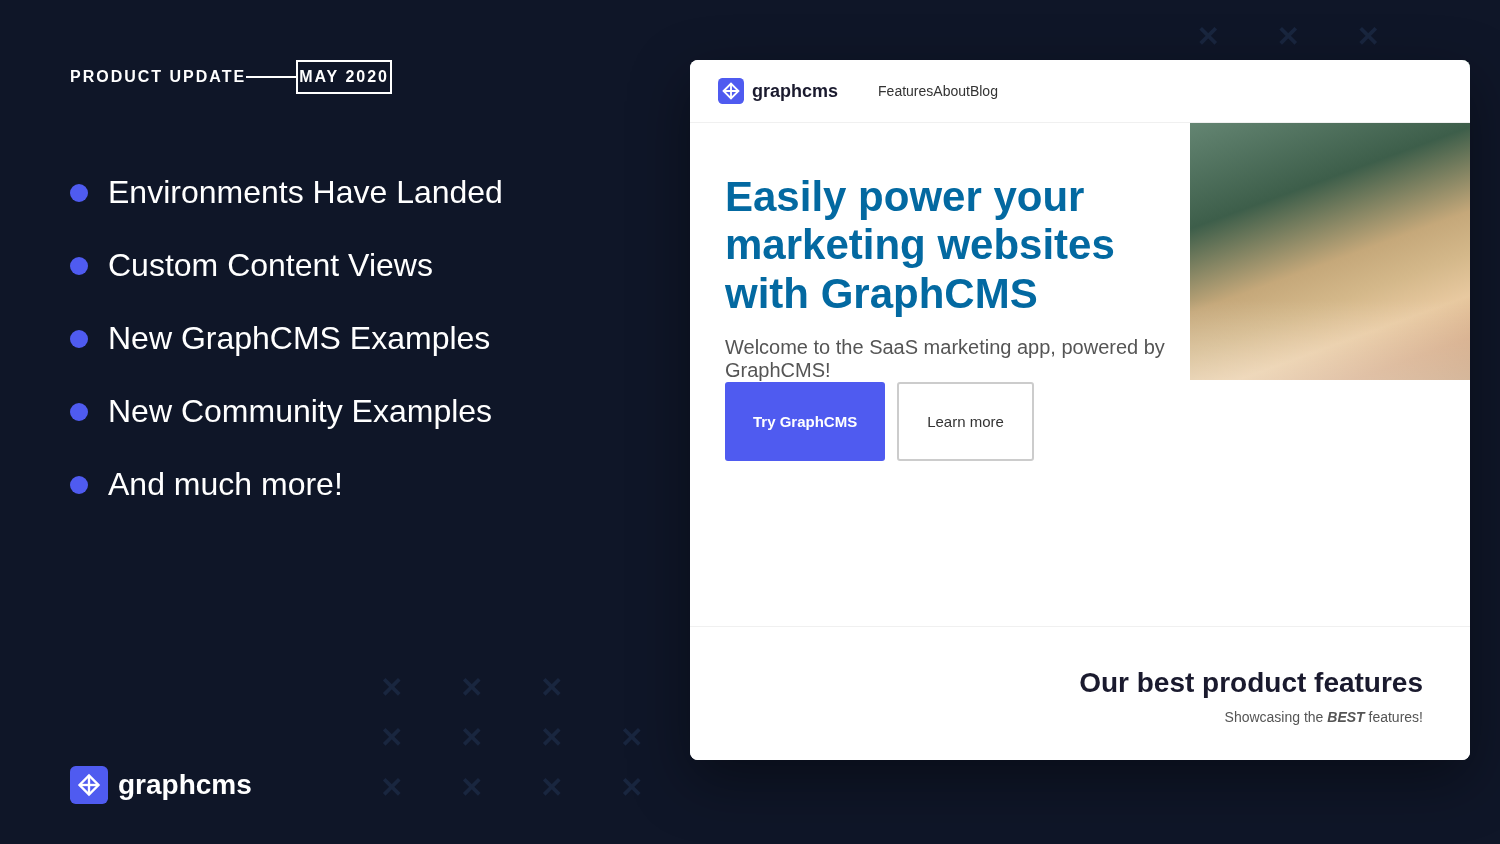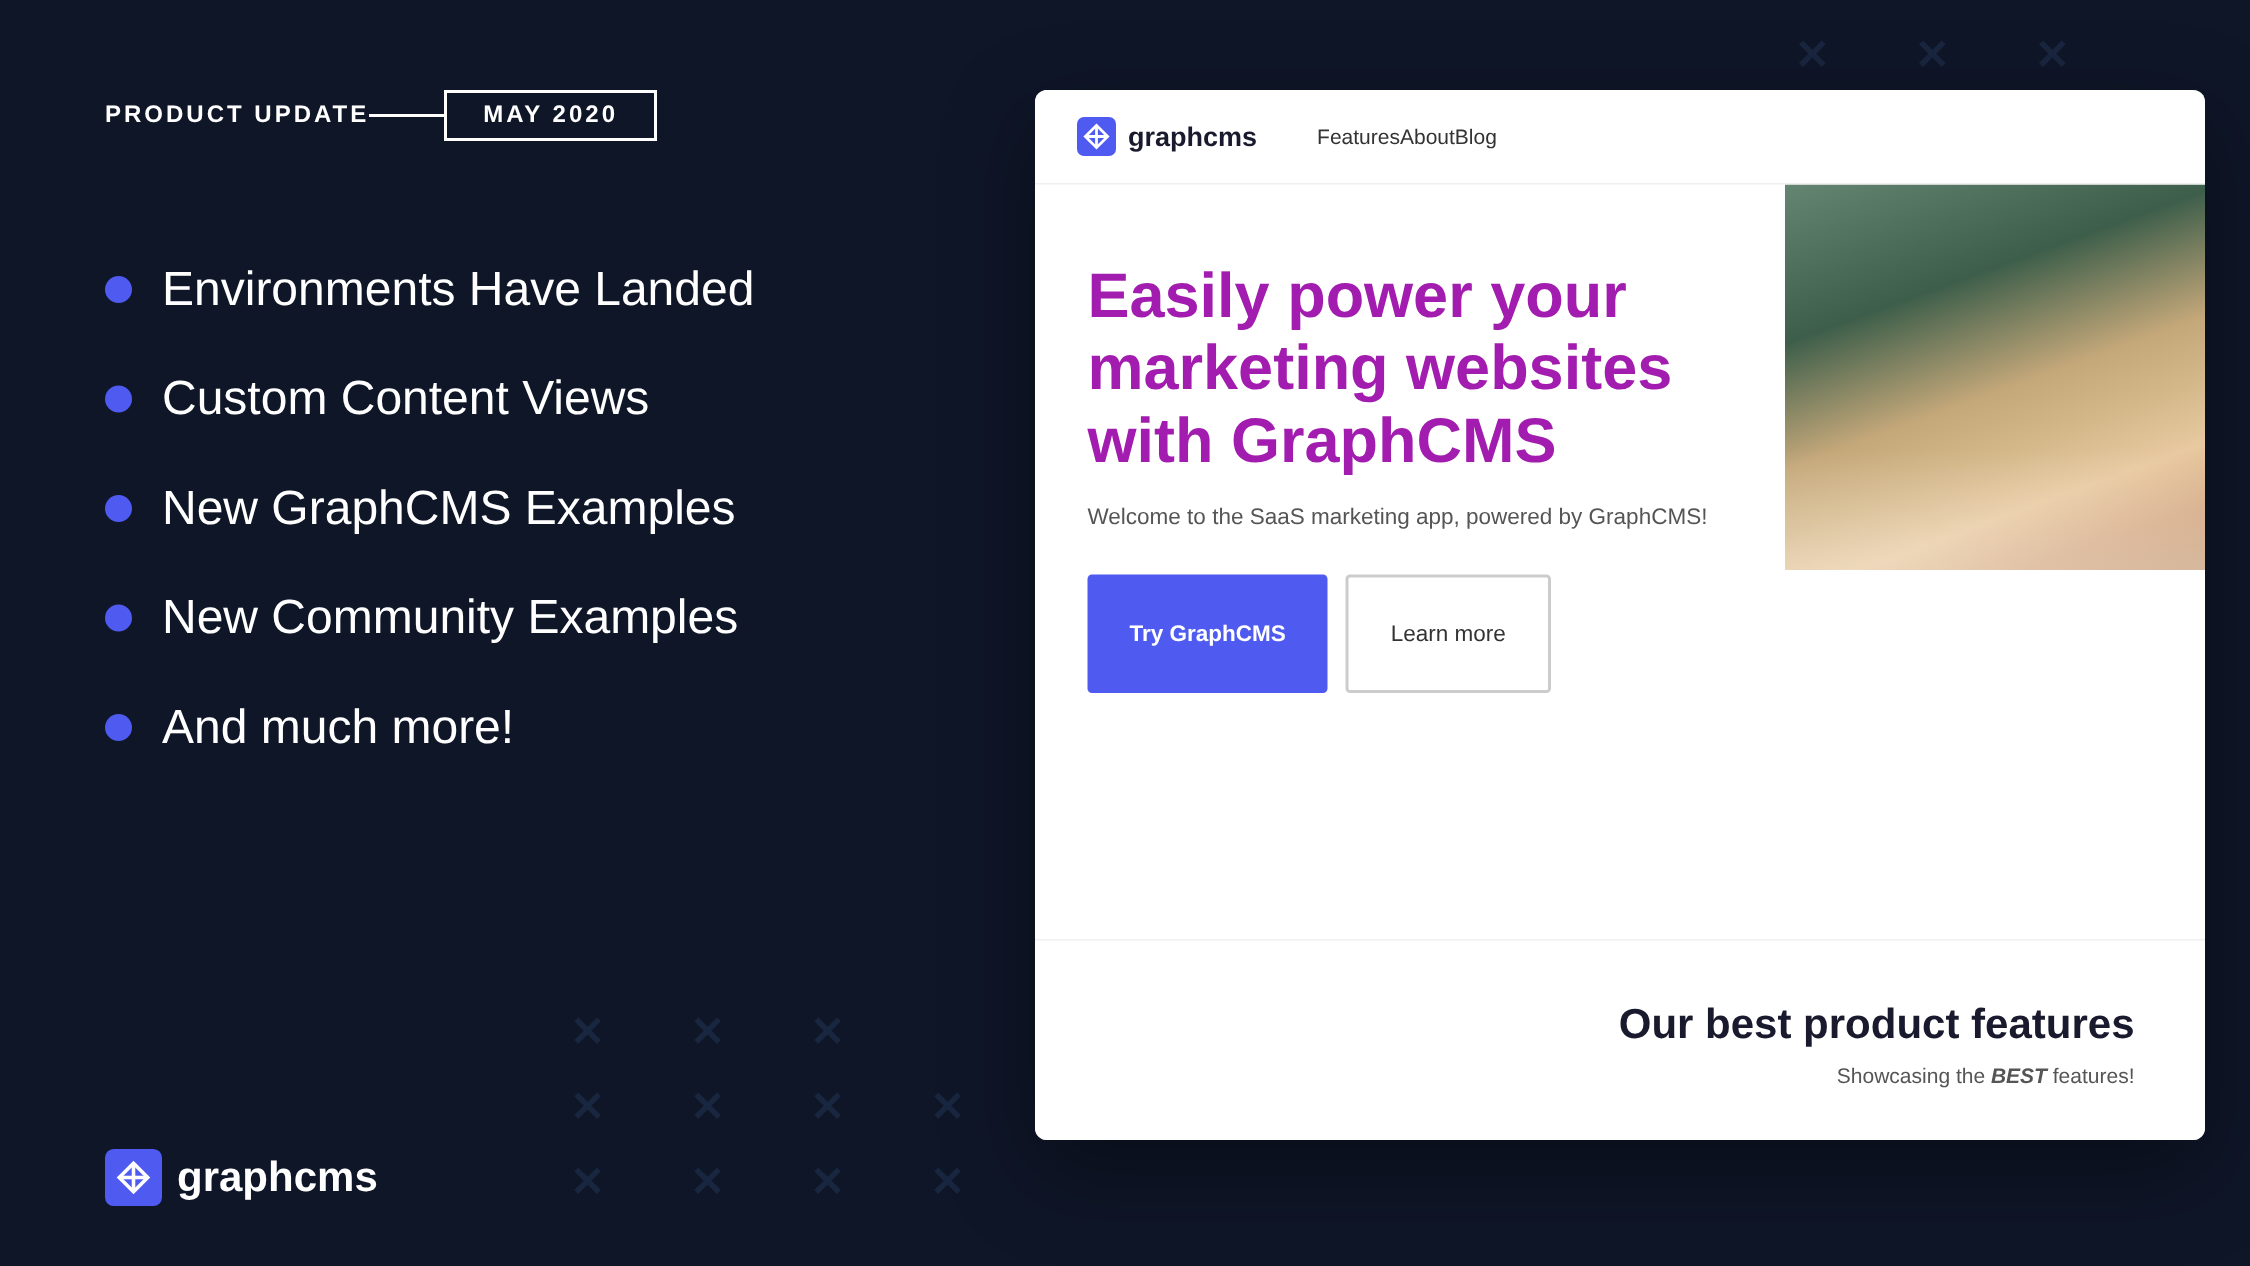--- a/index.html
+++ b/index.html
@@ -55,21 +55,21 @@
 
     .header-line {
       width: 50px;
       height: 2px;
       background: #ffffff;
     }
 
     .date-badge {
       border: 2px solid #ffffff;
       color: #ffffff;
-      padding: 6px 24px;
+      padding: 6px 1px;
       font-size: 16px;
       font-weight: 700;
       letter-spacing: 2px;
     }
 
     .bullet-list {
       list-style: none;
       margin-top: 20px;
       flex: 1;
     }
@@ -196,29 +196,28 @@
     .hero-section {
       padding: 50px 35px 40px 35px;
       position: relative;
       z-index: 2;
       width: calc(100% - 260px);
     }
 
     .hero-title {
       font-size: 42px;
       font-weight: 800;
-      color: #a21caf;
+      color: #0369a1;
       line-height: 1.15;
       margin-bottom: 18px;
     }
 
     .hero-subtitle {
-      font-size: 15px;
+      font-size: 20px;
       color: #555;
-      margin-bottom: 30px;
     }
 
     .hero-buttons {
       display: flex;
       gap: 12px;
     }
 
     .btn-primary {
       background: #4f5bf0;
       color: #ffffff;

